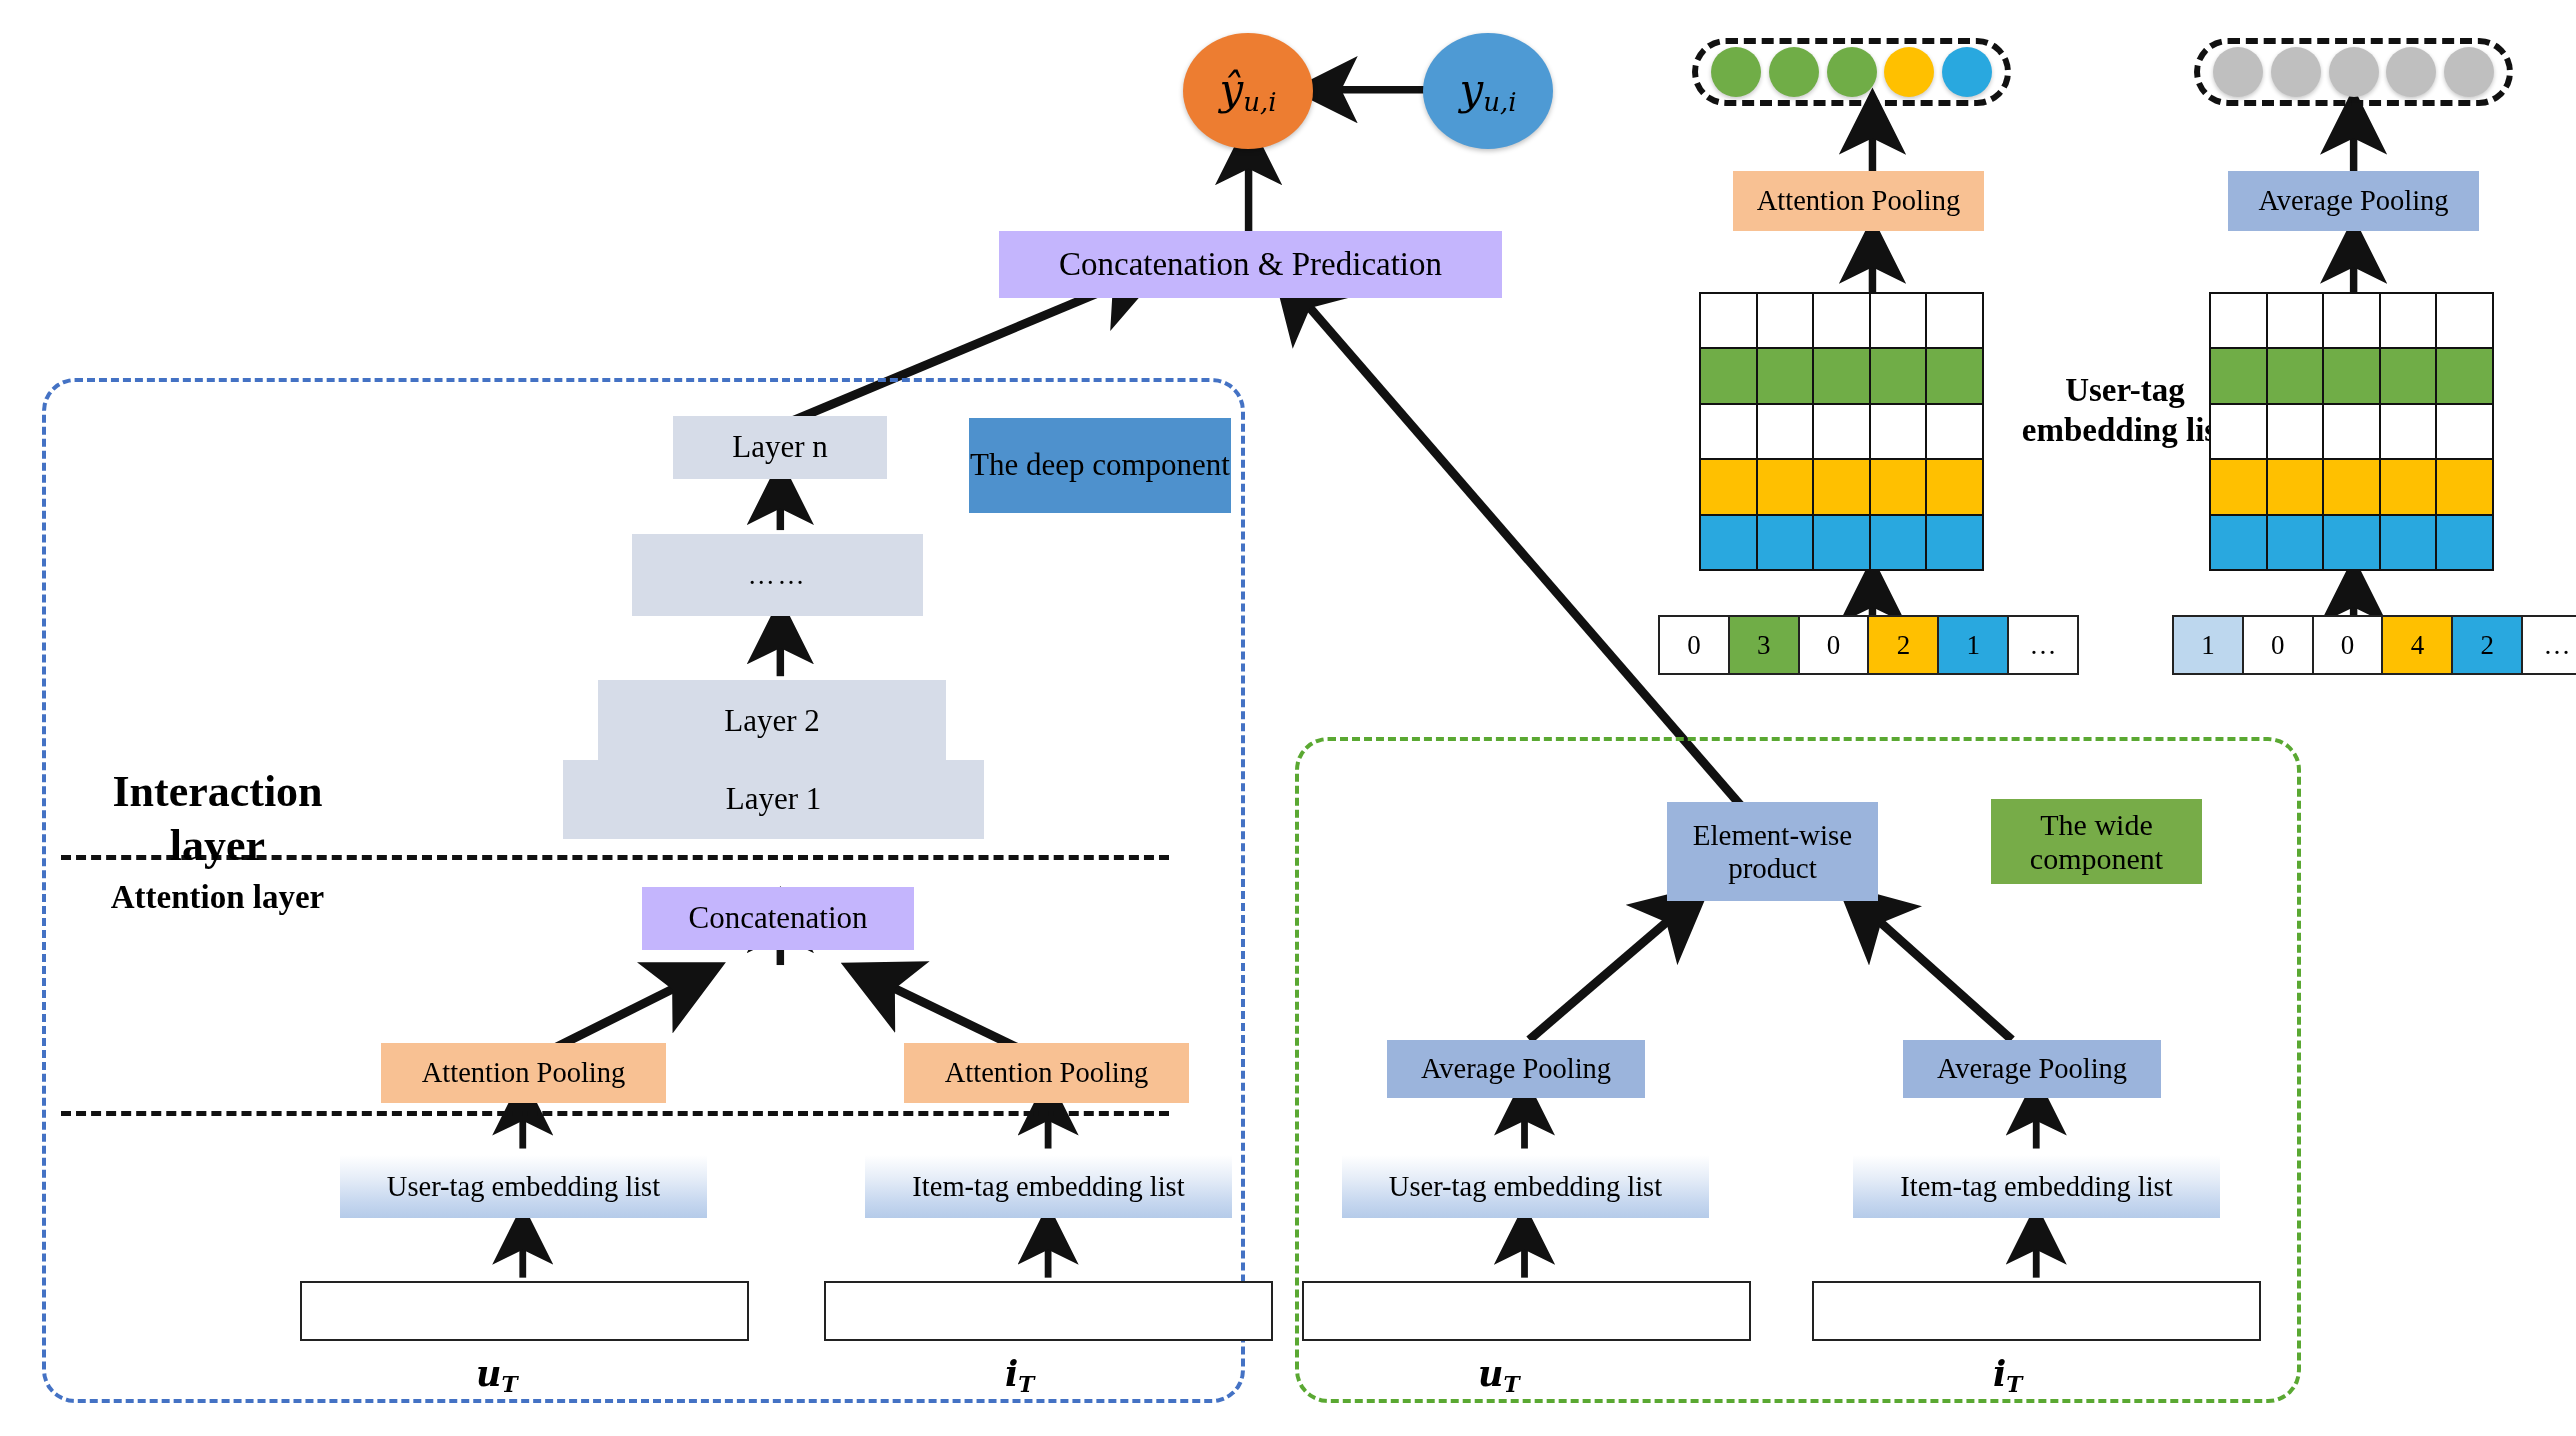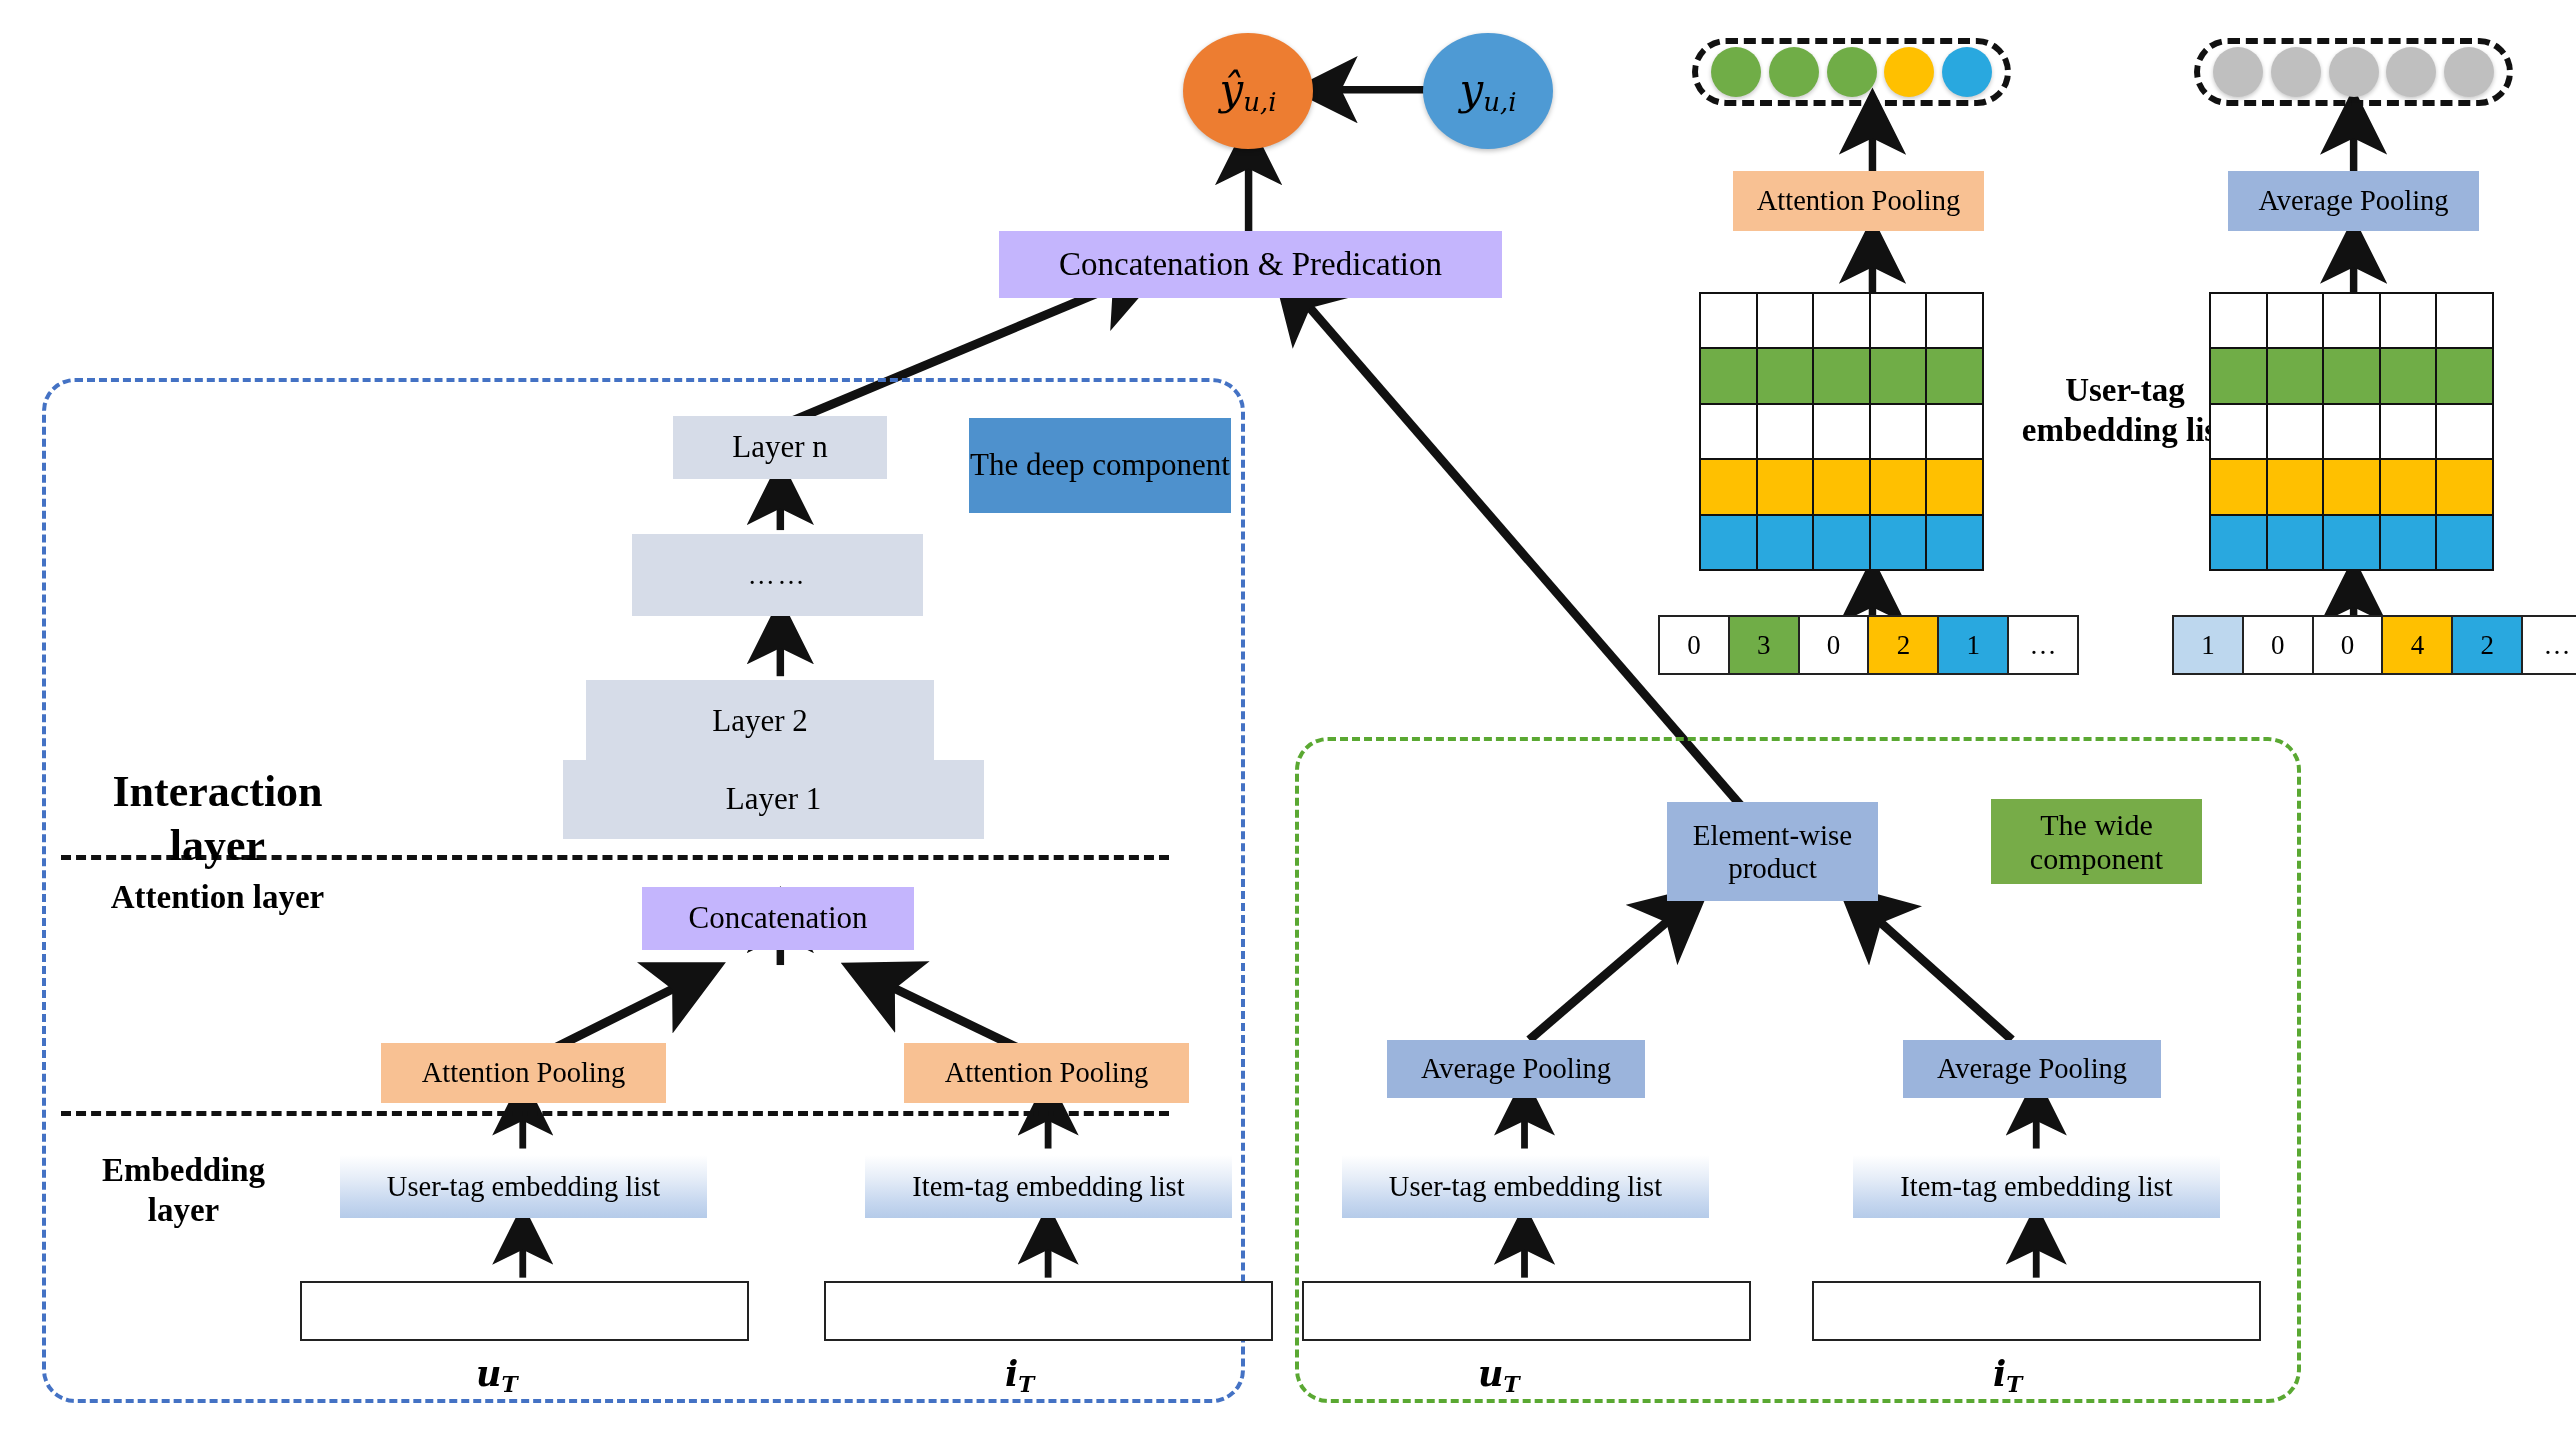--- a/index.html
+++ b/index.html
@@ -157,21 +157,21 @@
   </div>
 
   <div class="abs box layerbox" style="left:673px;top:416px;width:214px;height:63px;font-size:31px;">
     <span>Layer n</span>
   </div>
 
   <div class="abs box layerbox" style="left:632px;top:534px;width:291px;height:82px;font-size:27px;letter-spacing:2.7px;">
     <span>……</span>
   </div>
 
-  <div class="abs box layerbox" style="left:586px;top:680px;width:348px;height:82px;font-size:31px;">
+  <div class="abs box layerbox" style="left:598px;top:680px;width:348px;height:82px;font-size:31px;">
     <span>Layer 2</span>
   </div>
 
   <div class="abs box layerbox" style="left:563px;top:760px;width:421px;height:79px;font-size:31px;">
     <span>Layer 1</span>
   </div>
 
   <div class="abs box grayboxed" style="left:642px;top:887px;width:272px;height:63px;font-size:31px;align-items:center;">
     <span>Concatenation</span>
   </div>
@@ -203,23 +203,20 @@
   </div>
 
   <div class="abs hsep" style="left:61px;top:855px;width:1108px;"></div>
   <div class="abs hsep" style="left:61px;top:1111px;width:1108px;"></div>
 
   <div class="abs sidelabel" style="left:68px;top:765px;width:299px;font-size:44px;">
     <span>Interaction layer</span>
   </div>
   <div class="abs sidelabel" style="left:68px;top:877px;width:299px;font-size:33px;">
     <span>Attention layer</span>
-  </div>
-  <div class="abs sidelabel" style="left:68px;top:1150px;width:231px;font-size:33px;">
-    <span>Embedding layer</span>
   </div>
 
   <div class="abs dash-green" style="left:1295px;top:737px;width:1006px;height:666px;"></div>
 
   <div class="abs box widebox" style="left:1991px;top:799px;width:211px;height:85px;font-size:30px;">
     <span>The wide component</span>
   </div>
 
   <div class="abs box bluebox" style="left:1667px;top:802px;width:211px;height:99px;font-size:29px;">
     <span>Element-wise product</span>

